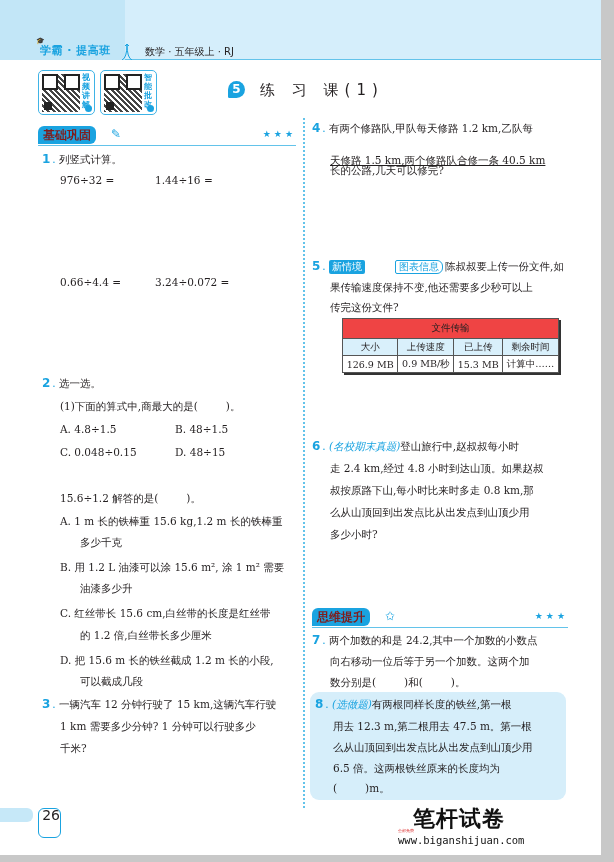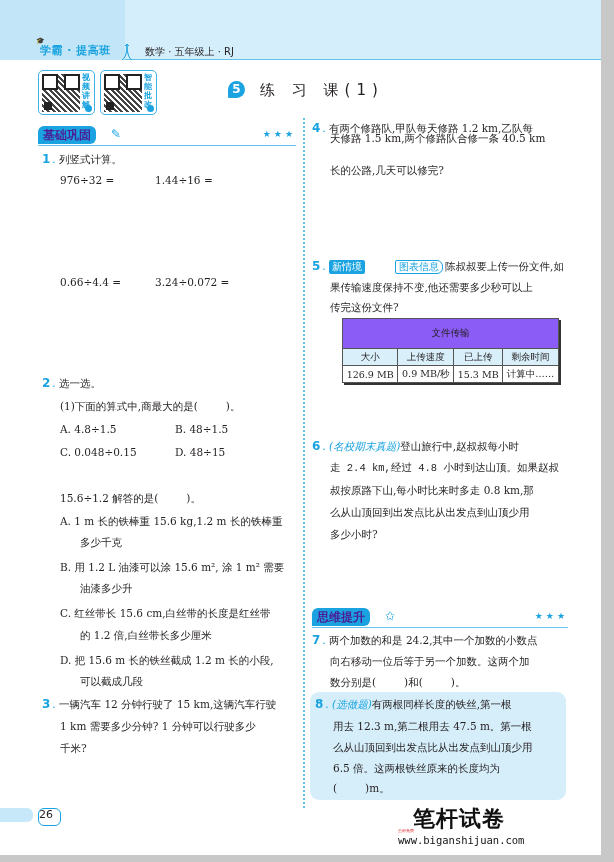--- a/index.html
+++ b/index.html
@@ -35,46 +35,46 @@
 
   
   .lesson-num { position: absolute; left: 228px; top: 81px; width: 17px; height: 17px; border-radius: 50% 50% 50% 8%; background: #1aa3e0; color: #fff; font-family: "DejaVu Sans", sans-serif; font-weight: bold; font-size: 12px; text-align: center; line-height: 17px; }
   .lesson-title { position: absolute; left: 260px; top: 81px; font-family: "DejaVu Sans", sans-serif; font-size: 15px; letter-spacing: 6px; color: #231f20; }
 
   
   .col-divider { position: absolute; left: 303px; top: 118px; width: 0; height: 690px; border-left: 2px dotted #63c3ea; }
 
   
   .sec { position: absolute; height: 20px; border-bottom: 1.2px solid #63c3ea; }
-  .sec .pill { position: absolute; left: 0; top: 0; height: 18px; padding: 0 5px; border-radius: 6px 6px 6px 0; background: #1aa3e0; color: #4c1d95; font-family: "DejaVu Sans", sans-serif; font-weight: bold; font-size: 12px; line-height: 18px; }
+  .sec .pill { position: absolute; left: 0; top: 0; height: 18px; padding: 0 5px; border-radius: 6px 6px 6px 0; background: #1aa3e0; color: #7f1d1d; font-family: "DejaVu Sans", sans-serif; font-weight: bold; font-size: 12px; line-height: 18px; }
   .sec .deco { position: absolute; top: 1px; color: #1aa3e0; font-size: 12px; font-family: "DejaVu Sans", sans-serif; }
   .sec .stars { position: absolute; right: 0; top: 3px; color: #1aa3e0; font-size: 9px; letter-spacing: 3px; font-family: "DejaVu Sans", sans-serif; }
 
   
   .txt { position: absolute; font-size: 10.5px; line-height: 20px; color: #231f20; }
   .qnum { color: #1aa3e0; font-family: "DejaVu Sans", sans-serif; font-weight: bold; font-size: 12px; margin-right: 2px; }
   .src { color: #1aa3e0; font-style: italic; }
   .tag { display: inline-block; background: #1aa3e0; color: #fff; font-family: "DejaVu Sans", sans-serif; font-size: 10px; line-height: 14px; padding: 0 3px; border-radius: 2px; }
   .tag2 { display: inline-block; border: 1.2px solid #1aa3e0; color: #1aa3e0; font-family: "DejaVu Sans", sans-serif; font-size: 10px; line-height: 12px; padding: 0 3px; border-radius: 2px 6px 6px 2px; margin-right: 2px; margin-left: 30px; }
   .indent { padding-left: 20px; }
   .blank { display: inline-block; width: 28px; }
 
   
   .ftable { position: absolute; left: 342px; top: 318px; width: 217px; border-collapse: collapse; font-size: 9.5px; }
   .ftable td { border: 1px solid #555; text-align: center; height: 17px; padding: 0 1px; }
-  .ftable .title td { background: #8b5cf6; height: 30px; }
+  .ftable .title td { background: #ef4444; height: 20px; }
   .ftable .head td { background: #d9f0fb; font-family: Liberation Mono, monospace; }
   .ftable { box-shadow: 2px 2px 0 #333; }
 
   
   .opt-box { position: absolute; left: 310px; top: 692px; width: 256px; height: 108px; background: #d6eefa; border-radius: 9px; }
 
   
   .pg-bar { position: absolute; left: 0; top: 808px; width: 33px; height: 14px; background: #c6e8f8; border-radius: 0 6px 6px 0; }
-  .pg-num { position: absolute; left: 38px; top: 808px; width: 23px; height: 18px; border: 1.2px solid #1aa3e0; border-radius: 6px; font-family: "DejaVu Sans", sans-serif; font-size: 11px; text-align: left; line-height: 12px; color: #231f20; }
+  .pg-num { position: absolute; left: 38px; top: 808px; width: 23px; height: 30px; border: 1.2px solid #1aa3e0; border-radius: 6px; font-family: "DejaVu Sans", sans-serif; font-size: 14px; text-align: right; line-height: 12px; color: #231f20; }
   .wm-cn { position: absolute; left: 413px; top: 804px; font-family: "DejaVu Sans", sans-serif; font-weight: bold; font-size: 22px; color: #111; letter-spacing: 1px; }
   .wm-small { position: absolute; left: 398px; top: 828px; font-family: "DejaVu Sans", sans-serif; font-size: 4px; color: #d33; }
   .wm-url { position: absolute; left: 398px; top: 834px; font-family: "DejaVu Sans Mono", "Liberation Mono", monospace; font-size: 10.5px; color: #111; }
 </style>
 </head>
 <body>
 
 <div class="page">
 
   <div class="header-band">
@@ -148,21 +148,21 @@
     <span class="qnum">3</span><span style="color:#1aa3e0">.</span>
     <span>一辆汽车 12 分钟行驶了 15 km,这辆汽车行驶</span>
   </div>
   <div class="txt" style="left:60px; top:716px;">1 km 需要多少分钟? 1 分钟可以行驶多少</div>
   <div class="txt" style="left:60px; top:738px;">千米?</div>
 
   <div class="txt" style="left:312px; top:118px;">
     <span class="qnum">4</span><span style="color:#1aa3e0">.</span>
     <span>有两个修路队,甲队每天修路 1.2 km,乙队每</span>
   </div>
-  <div class="txt" style="left:330px; top:128px;">天修路 1.5 km,两个修路队合修一条 40.5 km</div>
+  <div class="txt" style="left:330px; top:150px;text-decoration:underline;">天修路 1.5 km,两个修路队合修一条 40.5 km</div>
   <div class="txt" style="left:330px; top:160px;">长的公路,几天可以修完?</div>
 
   <div class="txt" style="left:312px; top:256px;">
     <span class="qnum">5</span><span style="color:#1aa3e0">.</span>
     <span class="tag">新情境</span><span class="tag2">图表信息</span><span>陈叔叔要上传一份文件,如</span>
   </div>
   <div class="txt" style="left:330px; top:277px;">果传输速度保持不变,他还需要多少秒可以上</div>
   <div class="txt" style="left:330px; top:297px;">传完这份文件?</div>
 
   <table class="ftable">
@@ -182,21 +182,21 @@
       <td>15.3 MB</td>
       <td>计算中……</td>
     </tr>
   </tbody>
     </table>
 
   <div class="txt" style="left:312px; top:436px;">
     <span class="qnum">6</span><span style="color:#1aa3e0">.</span>
     <span class="src">(名校期末真题)</span><span>登山旅行中,赵叔叔每小时</span>
   </div>
-  <div class="txt" style="left:330px; top:458px;font-family:Liberation Mono, monospace;">走 2.4 km,经过 4.8 小时到达山顶。如果赵叔</div>
+  <div class="txt" style="left:330px; top:458px;">走 2.4 km,经过 4.8 小时到达山顶。如果赵叔</div>
   <div class="txt" style="left:330px; top:480px;">叔按原路下山,每小时比来时多走 0.8 km,那</div>
   <div class="txt" style="left:330px; top:502px;">么从山顶回到出发点比从出发点到山顶少用</div>
   <div class="txt" style="left:330px; top:524px;">多少小时?</div>
 
   <div class="sec" style="left:312px; top:608px; width:256px;">
     <span class="pill">思维提升</span>
     <span class="deco" style="left:73px;">✩</span>
     <span class="stars">★★★</span>
   </div>
 

